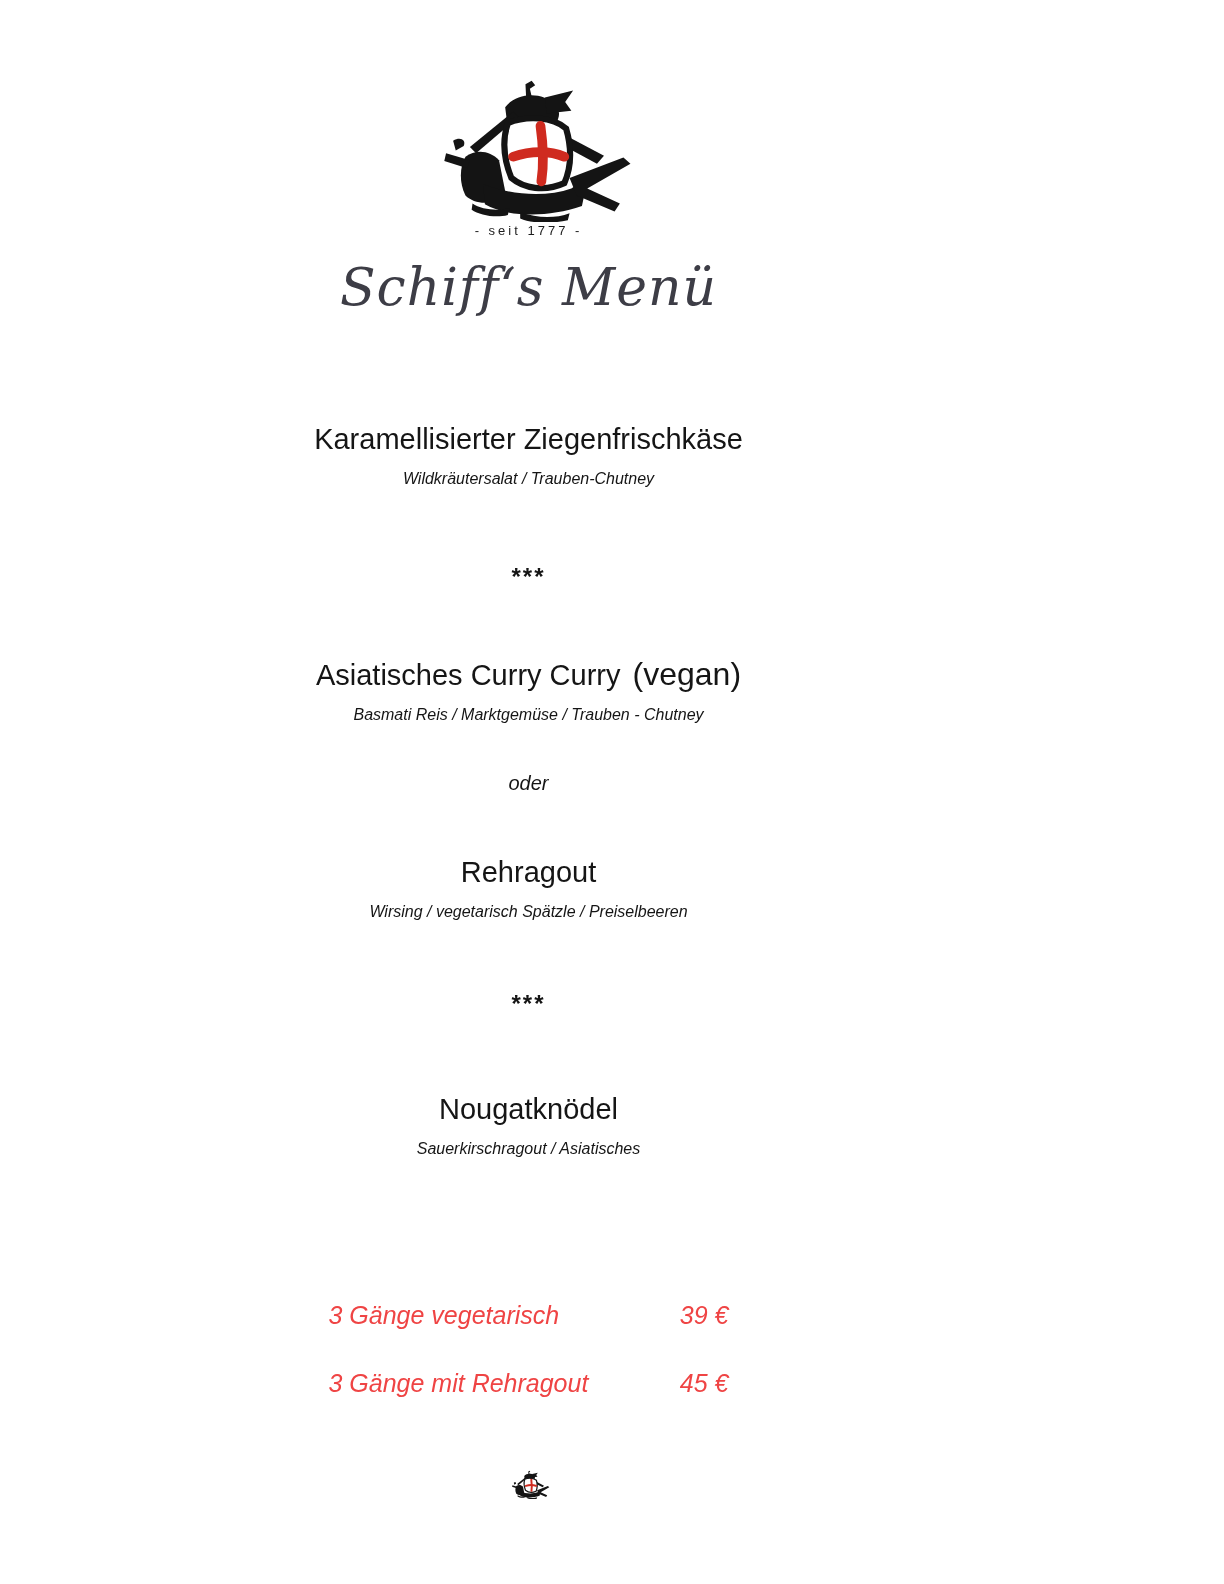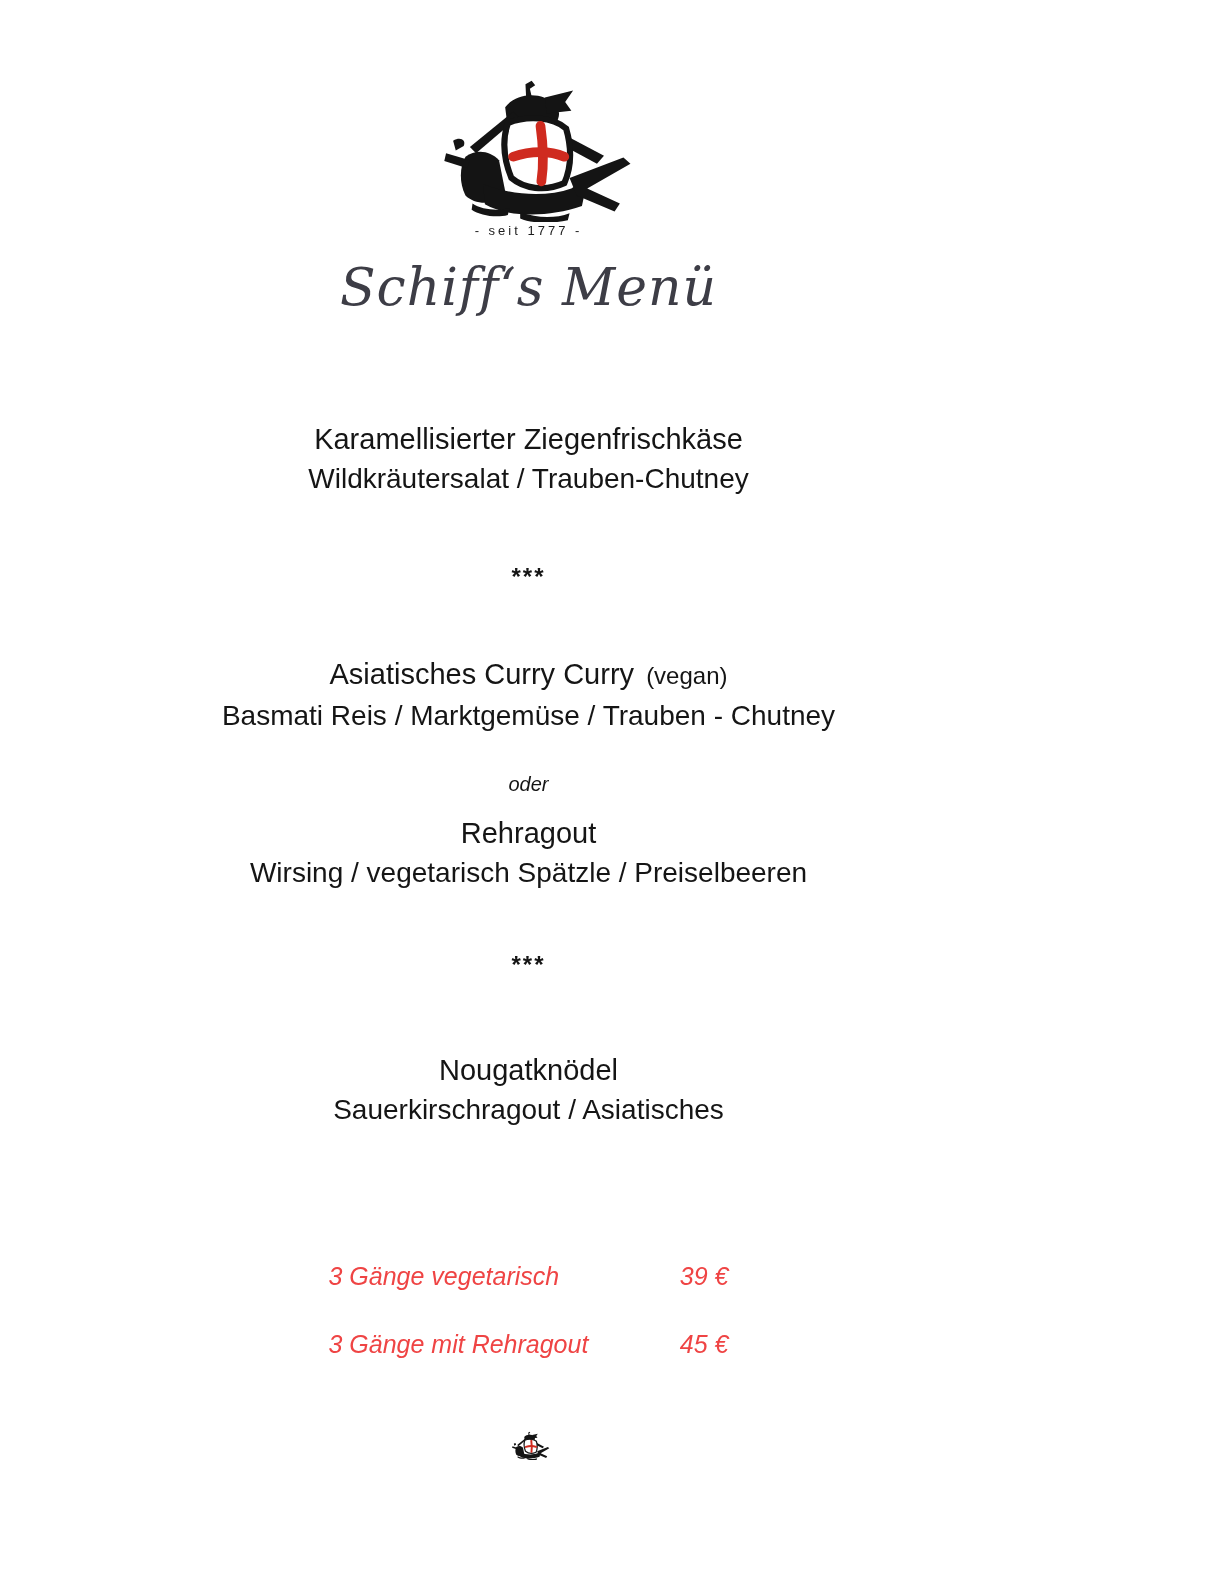--- a/index.html
+++ b/index.html
@@ -41,48 +41,49 @@
     color: #3d3d46;
     letter-spacing: 1px;
   }
   .course { margin: 0; }
   .course-title {
     font-size: 29px;
     line-height: 36px;
     color: #151515;
   }
   .course-title .suffix {
-    font-size: 24px;
+    font-size: 32px;
     margin-left: 4px;
   }
   .course-sub {
     margin-top: 6px;
-    font-size: 28px;
+    font-size: 16px;
     line-height: 31px;
     color: #151515;
+    font-style: italic;
   }
   .course-starter   { margin-top: 100px; }
   .sep {
     font-size: 24px;
     line-height: 30px;
     font-weight: 700;
     letter-spacing: 2px;
     color: #151515;
   }
   .sep-1 { margin-top: 68px; }
   .sep-2 { margin-top: 62px; }
   .course-main-veg  { margin-top: 64px; }
   .or-label {
     margin-top: 40px;
     font-size: 20px;
     line-height: 26px;
     font-style: italic;
     color: #151515;
   }
-  .course-main-meat { margin-top: 18px; }
+  .course-main-meat { margin-top: 58px; }
   .course-dessert   { margin-top: 72px; }
   .prices {
     width: 400px;
     margin: 135px auto 12px auto;
     font-style: italic;
     font-size: 25px;
     color: #ef4444;
   }
   .price-row {
     display: flex;

